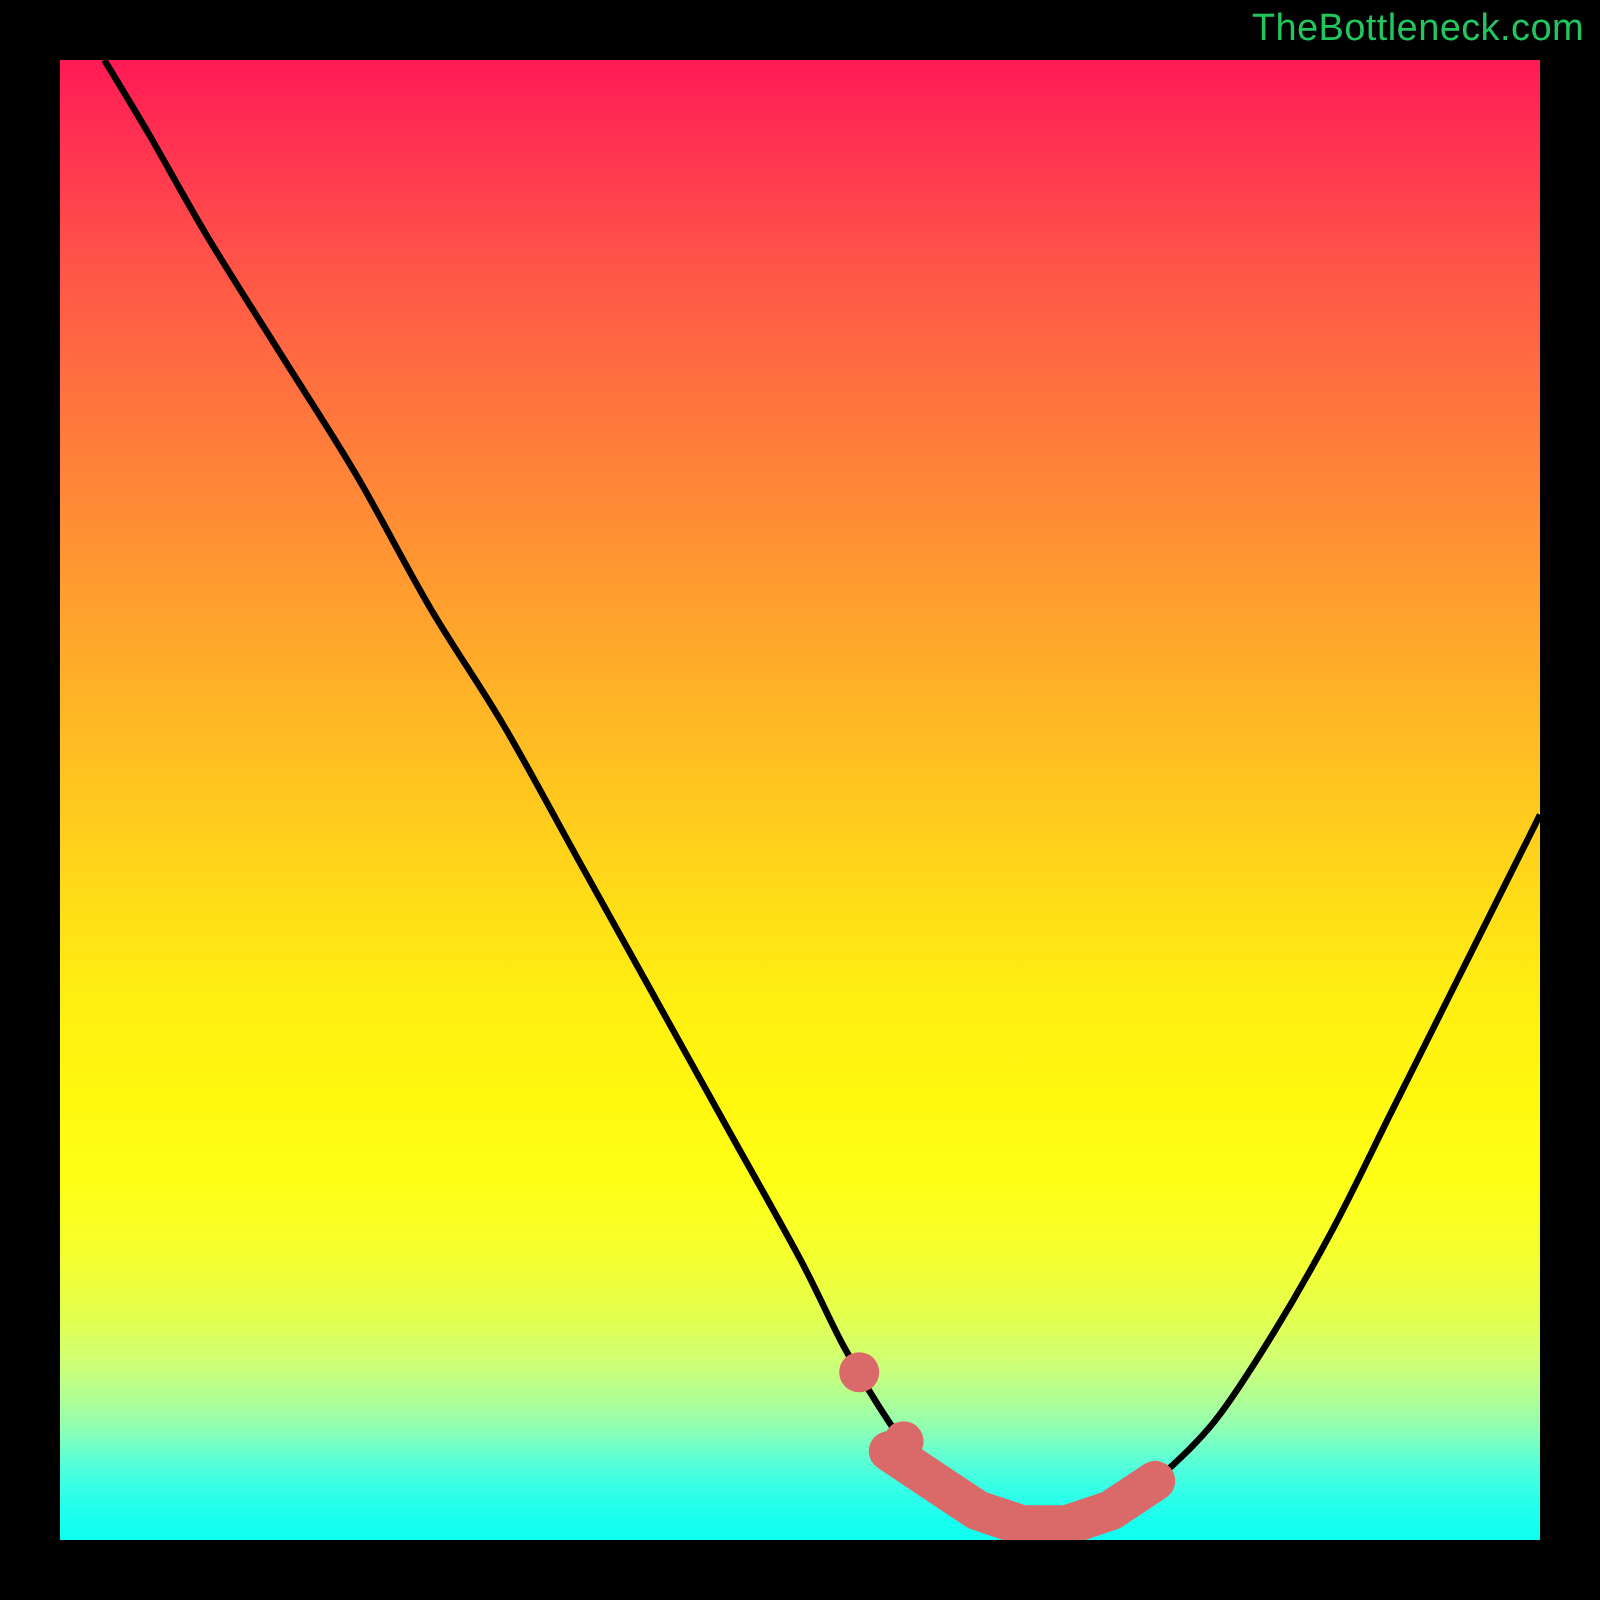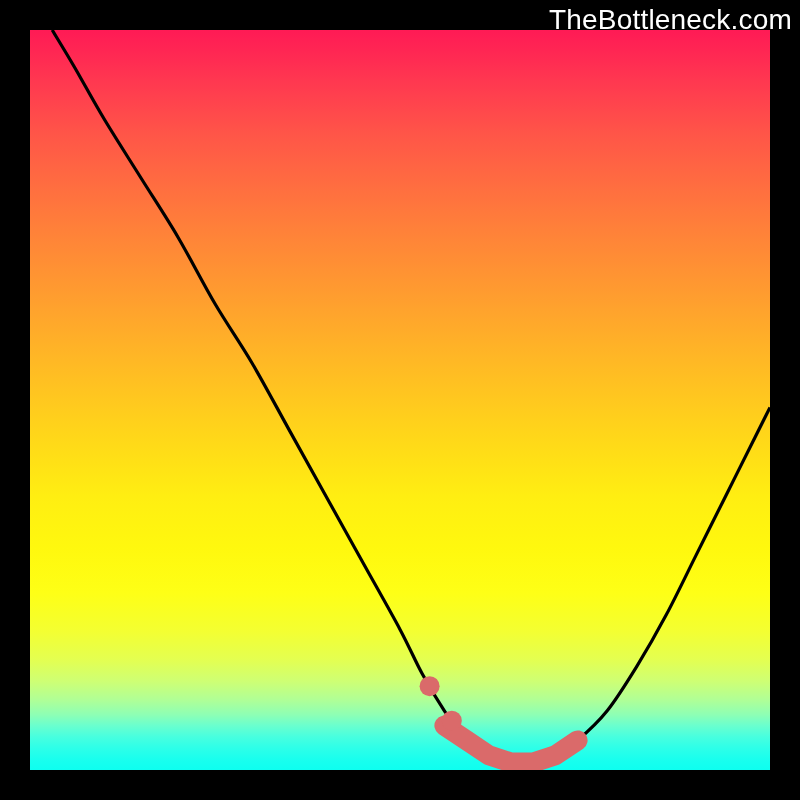--- a/index.html
+++ b/index.html
@@ -53,22 +53,22 @@
       #48ffdf 95.5%,
       #2effe8 97%,
       #1affee 98.5%,
       #0efff0 100%
     );
   }
   .watermark {
     position: absolute;
     top: 4px;
     right: 8px;
-    color: #ffffff;
-    font-size: 28px;
+    color: #22c55e;
+    font-size: 19px;
     font-weight: 500;
     letter-spacing: 0.2px;
     user-select: none;
   }
   svg.curve {
     position: absolute;
     inset: 0;
     width: 740px;
     height: 740px;
   }

